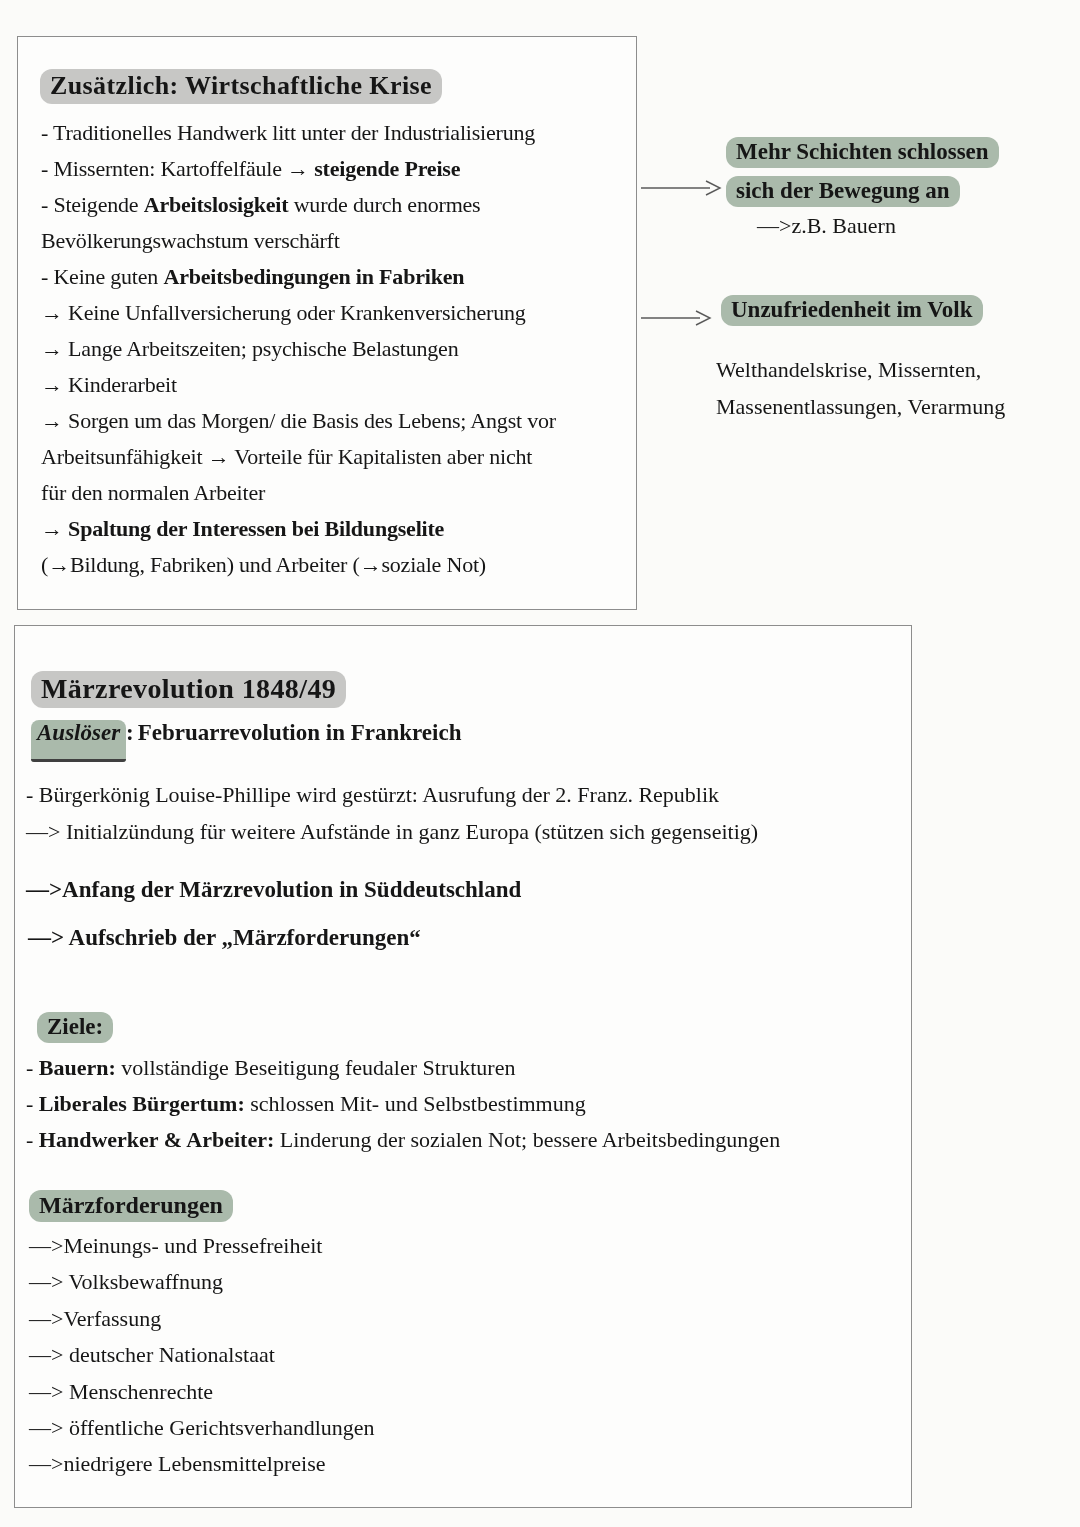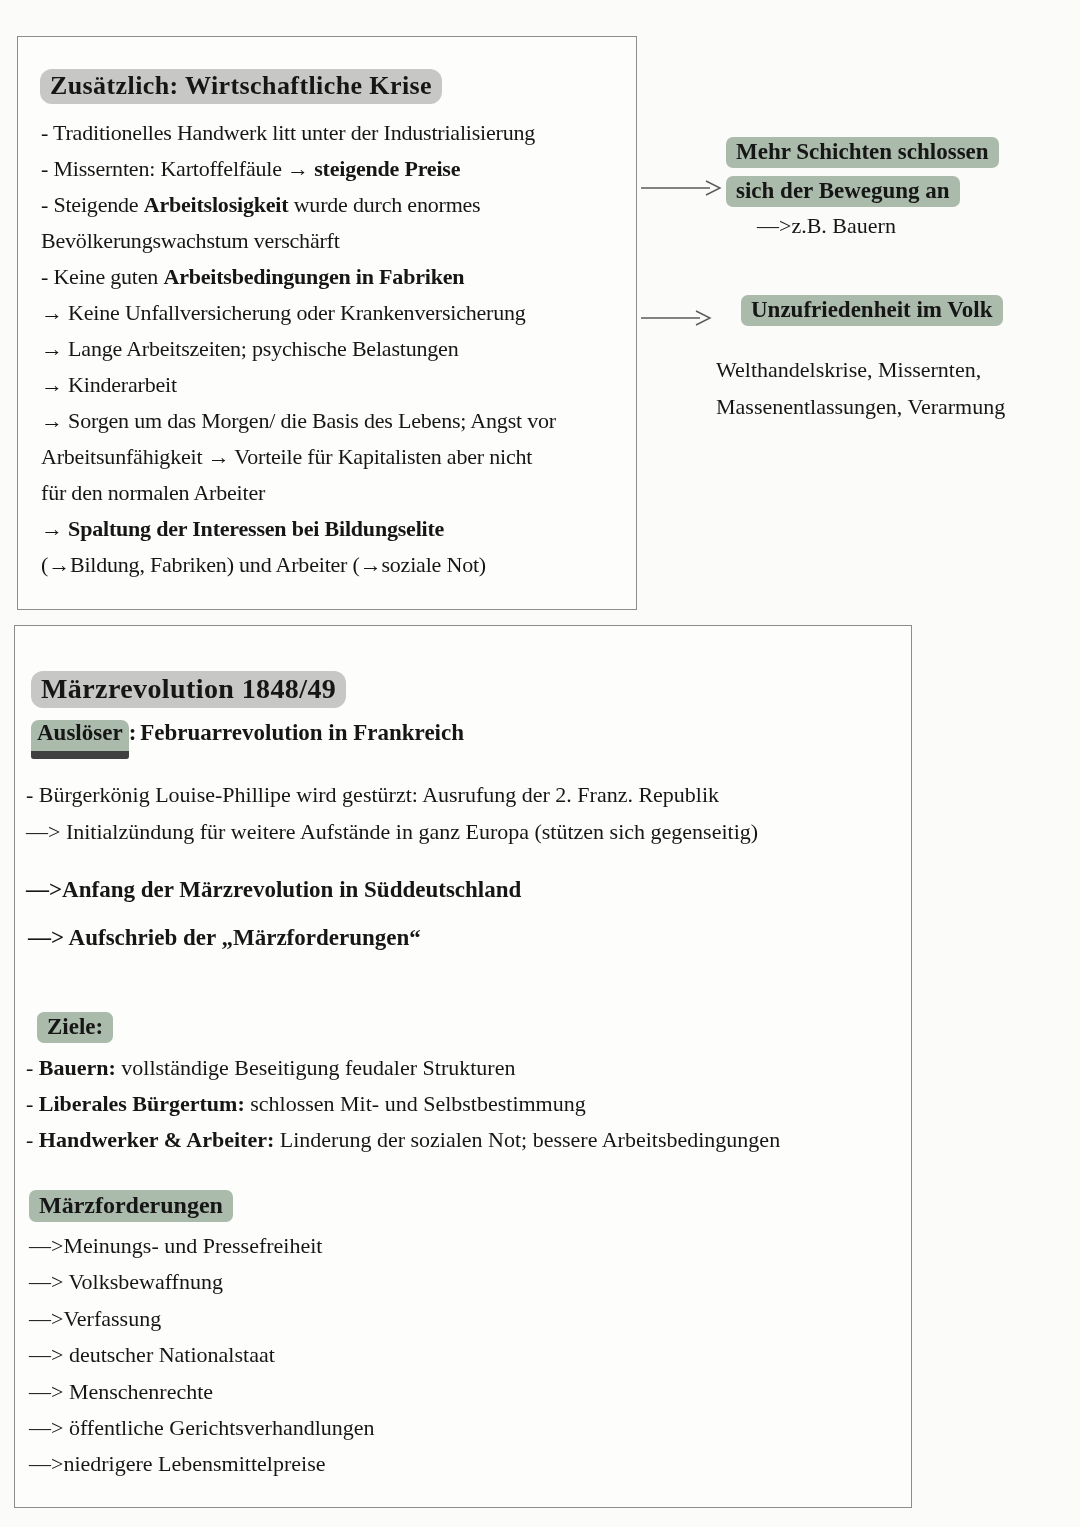--- a/index.html
+++ b/index.html
@@ -20,46 +20,47 @@
   .box1 { left:17px; top:36px;  width:620px; height:574px; }
   .box2 { left:14px; top:625px; width:898px; height:883px; }
 
   .hl {
     border-radius:12px;
     padding:2px 10px 4px;
     box-decoration-break:clone;
     -webkit-box-decoration-break:clone;
   }
   .hl-gray  { background:#c7c7c5; }
-  .hl-green { background:#aabaab;border-radius:7px; }
+  .hl-green { background:#aabaab; }
   .hl-underline {
-    border-bottom:8px solid #404040;
+    border-bottom:3px solid #404040;
     border-radius:8px 8px 3px 3px;
-    padding:0 6px 6px;
+    padding:0 6px 14px;
+    font-style:italic;
   }
   b { font-weight:bold; }
 
   
   .b1-title {
     position:absolute; left:22px; top:12px;
     font-size:26px; font-weight:bold; letter-spacing:.4px; white-space:nowrap;
   }
   .b1-body {
     position:absolute; left:23px; top:78px;
     font-size:22px; line-height:36px; letter-spacing:-.2px; white-space:nowrap;
   }
 
   
   .arrow { position:absolute; }
   .ann { position:absolute; white-space:nowrap; }
   .ann-bold { font-weight:bold; font-size:23px; }
   .a1 { left:726px; top:133px; line-height:38px; }
   .a1 .pill-line { margin-bottom:1px; }
   .a1-sub  { left:757px; top:213px; font-size:22px; }
-  .a2-title{ left:708px; top:297px;padding-left:33px; }
+  .a2-title{ left:688px; top:297px;padding-left:33px; }
   .a2-body { left:716px; top:351px; font-size:22px; line-height:37px; }
 
   
   .b2-title {
     position:absolute; left:16px; top:24px;
     font-size:28px; font-weight:bold; letter-spacing:.4px; white-space:nowrap;
   }
   .b2-ausloeser {
     position:absolute; left:16px; top:94px;
     font-size:23px; font-weight:bold; white-space:nowrap;

